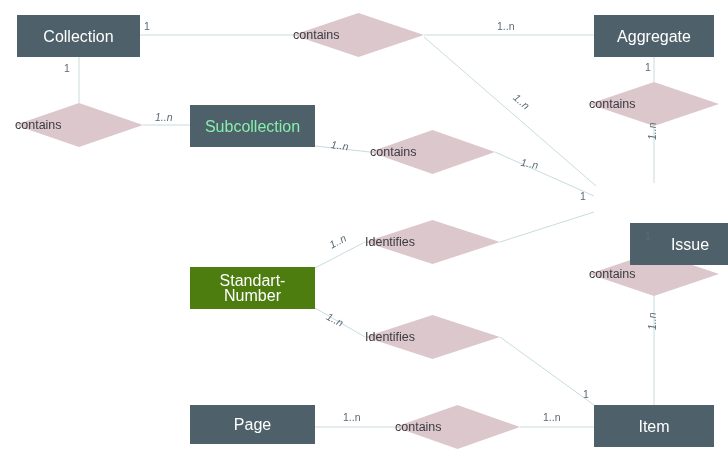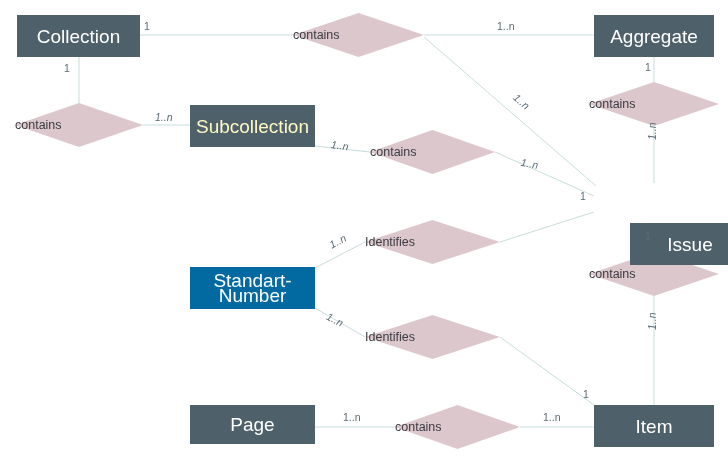--- a/index.html
+++ b/index.html
@@ -19,21 +19,21 @@
     position: absolute;
     left: 0;
     top: 0;
     width: 728px;
     height: 460px;
   }
   .entity {
     position: absolute;
     background: #4e6069;
     color: #ffffff;
-    font-size: 19px;
+    font-size: 16px;
     line-height: 15px;
     display: flex;
     align-items: center;
     justify-content: center;
     text-align: center;
     box-sizing: border-box;
     z-index: 3;
   }
   .entity-label {
     display: block;
@@ -130,27 +130,27 @@
         <span class="rel-label" style="color: rgb(59, 59, 66);">contains</span>
       </div>
     </div>
   <div id="entity-layer">
       <div class="entity" style="left: 17px; top: 15px; width: 123px; height: 42px; background: rgb(78, 96, 105); color: rgb(255, 255, 255);">
         <span class="entity-label">Collection</span>
       </div>
       <div class="entity" style="left: 594px; top: 15px; width: 120px; height: 42px; background: rgb(78, 96, 105); color: rgb(255, 255, 255);">
         <span class="entity-label">Aggregate</span>
       </div>
-      <div class="entity" style="left: 190px; top: 105px; width: 125px; height: 42px; background: rgb(78, 96, 105); color: #fef9c3;">
+      <div class="entity" style="left: 190px; top: 105px; width: 125px; height: 42px; background: rgb(78, 96, 105); color: #86efac;">
         <span class="entity-label">Subcollection</span>
       </div>
       <div class="entity" style="left: 630px; top: 183px; width: 120px; height: 42px; background: rgb(78, 96, 105); color: rgb(255, 255, 255); margin-top: 40px;">
         <span class="entity-label">Issue</span>
       </div>
-      <div class="entity" style="left: 190px; top: 267px; width: 125px; height: 42px; background: #0369a1; color: rgb(255, 255, 255);">
+      <div class="entity" style="left: 190px; top: 267px; width: 125px; height: 42px; background: #4d7c0f; color: rgb(255, 255, 255);">
         <span class="entity-label">Standart-
 Number</span>
       </div>
       <div class="entity" style="left: 190px; top: 405px; width: 125px; height: 39px; background: rgb(78, 96, 105); color: rgb(255, 255, 255);">
         <span class="entity-label">Page</span>
       </div>
       <div class="entity" style="left: 594px; top: 405px; width: 120px; height: 42px; background: rgb(78, 96, 105); color: rgb(255, 255, 255);">
         <span class="entity-label">Item</span>
       </div>
     </div>

